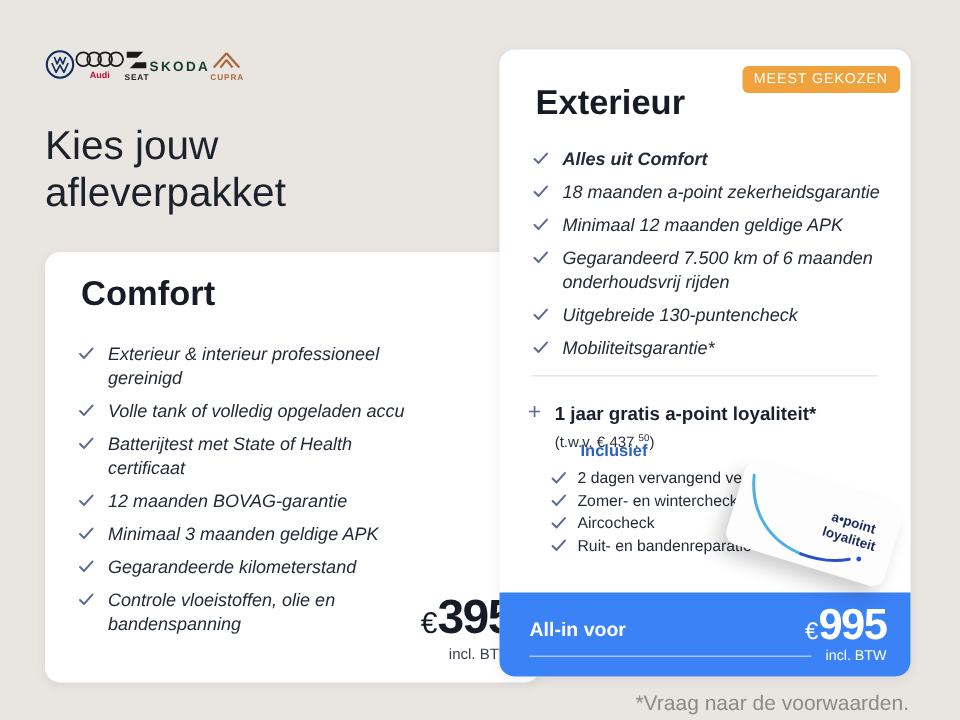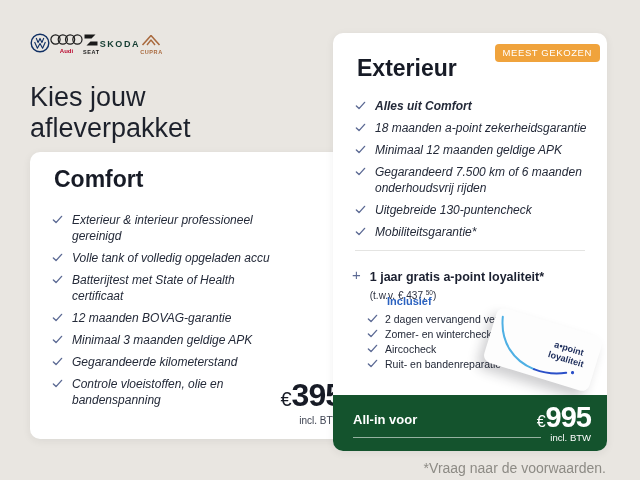--- a/index.html
+++ b/index.html
@@ -25,21 +25,21 @@
   .page-title {
     position:absolute; left:30px; top:82px; width:250px;
     font-size:27px; line-height:31px; font-weight:500; color:#1d212b;
   }
 
   
   .card {
     position:absolute; background:#ffffff; border-radius:10px;
     box-shadow:0 2px 8px rgba(40,40,40,.07);
   }
-  .card-comfort { left:30px; top:152px; width:330px; height:287px; }
+  .card-comfort { left:30px; top:168px; width:330px; height:287px; }
   .card-zekerheid { left:333px; top:33px; width:274px; height:418px; }
 
   .card-title { position:absolute; left:24px; font-size:23px; font-weight:700; color:#171b26; }
   .card-comfort .card-title { top:14px; }
   .card-zekerheid .card-title { top:22px; }
 
   
   ul.features { position:absolute; left:22px; list-style:none;font-style:italic; }
   .card-comfort ul.features { top:60px; width:236px; }
   .card-zekerheid ul.features { top:65px; width:242px; }
@@ -87,21 +87,21 @@
     z-index:5;
   }
   .loyalty-card .ctext {
     position:absolute; right:12px; top:15px; text-align:center;
     font-size:9px; font-weight:700; color:#1c2c5a; line-height:10.5px;
   }
 
   
   .footer-bar {
     position:absolute; left:0; right:0; bottom:0; height:56px;
-    background:#14532d; border-radius:0 0 10px 10px; color:#ffffff;
+    background:#3b82f6; border-radius:0 0 10px 10px; color:#ffffff;
   }
   .allin-label { position:absolute; left:20px; top:17px; font-size:13px; font-weight:700; }
   .allin-line { position:absolute; left:20px; top:42px; width:188px; height:1px; background:rgba(255,255,255,.55); }
   .footer-price { position:absolute; right:16px; top:6px; white-space:nowrap; }
   .footer-cur { font-size:16px; font-weight:400; }
   .footer-amt { font-size:29px; font-weight:700; letter-spacing:-1px; }
   .footer-note { position:absolute; right:16px; top:37px; font-size:9.5px; }
 
   
   .footnote { position:absolute; right:34px; top:460px; font-size:14px; color:#8d8b85; }

